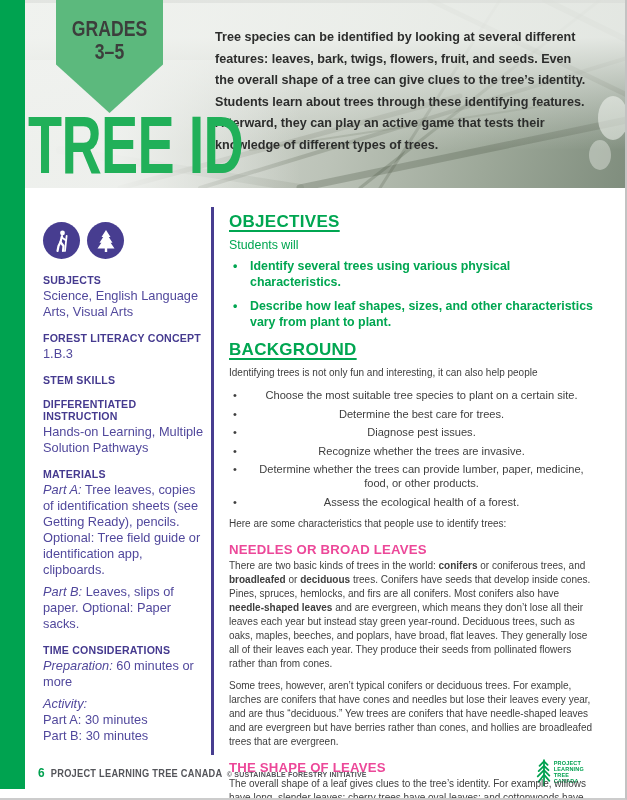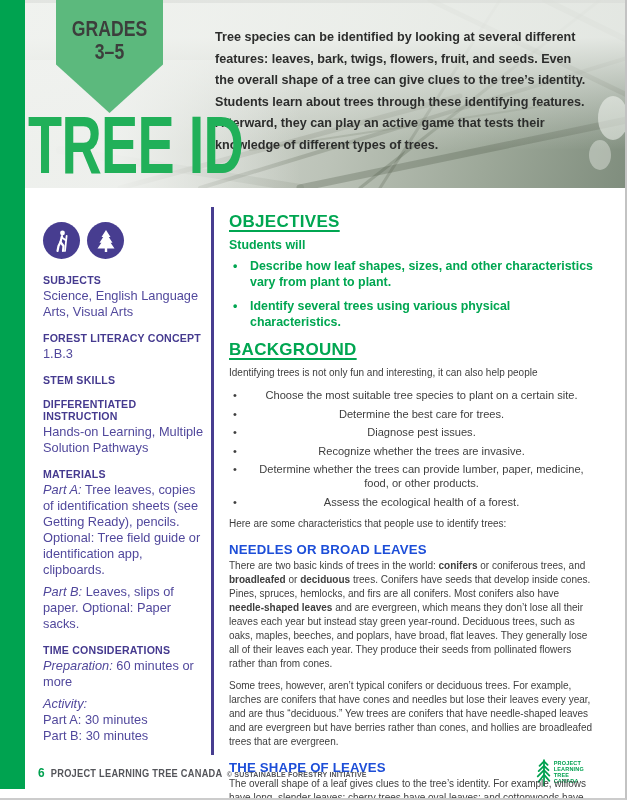--- a/index.html
+++ b/index.html
@@ -37,31 +37,31 @@
   .side-sec p { margin:0 0 6px; font-size:12.8px; line-height:16px; }
   .side-sec { margin-bottom:12px; }
   .em { font-style:italic; }
   
   .divider { position:absolute; left:211px; top:207px; width:3px; height:548px; background:#473d90; }
   
   .main { position:absolute; left:229px; top:196px; width:364px; color:#3e3e3e; z-index:2; }
   .green-head { margin:16px 0 6px; font-size:17px; color:#00a651; letter-spacing:.3px;
     text-decoration:underline; text-decoration-thickness:2px; text-underline-offset:3px; }
   .green-head.mt { margin-top:10px; }
-  .green-lead { margin:0 0 7px; font-size:12.4px; font-weight:bold; color:#00a651; }
+  .green-lead { margin:0 0 7px; font-size:12.4px; font-weight:normal; color:#00a651; }
   ul.green-list { list-style:none; margin:0 0 8px; padding:0; }
   ul.green-list li { position:relative; padding-left:21px; margin-bottom:9px;
     font-size:12.4px; font-weight:bold; color:#00a651; line-height:15.5px; }
   ul.green-list li::before { content:"\2022"; position:absolute; left:4px; }
   .body-p { margin:0 0 8px; font-size:10px; line-height:14px; }
   ul.body-list { list-style:none; margin:0 0 8px; padding:0; }
   ul.body-list li { position:relative; padding-left:21px; margin-bottom:4.5px;
     font-size:11.1px; line-height:14px;text-align:center; }
   ul.body-list li::before { content:"\2022"; position:absolute; left:4px; }
-  .sub-head { margin:11px 0 2px; font-size:13.2px; color:#1d4ed8; letter-spacing:.2px; }
+  .sub-head { margin:11px 0 2px; font-size:13.2px; color:#ec4899; letter-spacing:.2px; }
   
   .footer { position:absolute; left:38px; top:763px; width:560px; height:32px; }
   .f-line { display:inline-block; transform:scaleX(.88); transform-origin:0 50%; white-space:nowrap; }
   .pg-num { color:#00a14f; font-weight:bold; font-size:13.5px; margin-right:7px; }
   .f-org { font-size:10.5px; font-weight:bold; color:#54555a; letter-spacing:.3px; }
   .f-copy { font-size:8px; font-weight:bold; color:#54555a; margin-left:5px; letter-spacing:.2px; }
   .logo { position:absolute; right:14px; top:-8px; display:flex; align-items:center; gap:2px; }
   .logo-text div { font-size:5.5px; line-height:6.2px; color:#00a14f; font-weight:bold; letter-spacing:.2px; }
 </style>
 </head>
@@ -153,22 +153,22 @@
       <p>Part B: 30 minutes</p>
     </section>
   </aside>
 
   <div class="divider"></div>
 
   <main class="main">
     <h2 class="green-head">OBJECTIVES</h2>
     <p class="green-lead">Students will</p>
     <ul class="green-list">
+      <li>Identify several trees using various physical characteristics.</li>
       <li>Describe how leaf shapes, sizes, and other characteristics vary from plant to plant.</li>
-      <li>Identify several trees using various physical characteristics.</li>
     </ul>
 
     <h2 class="green-head mt">BACKGROUND</h2>
     <p class="body-p">Identifying trees is not only fun and interesting, it can also help people</p>
     <ul class="body-list">
       <li>Choose the most suitable tree species to plant on a certain site.</li>
       <li>Determine the best care for trees.</li>
       <li>Diagnose pest issues.</li>
       <li>Recognize whether the trees are invasive.</li>
       <li>Determine whether the trees can provide lumber, paper, medicine, food, or other products.</li>

